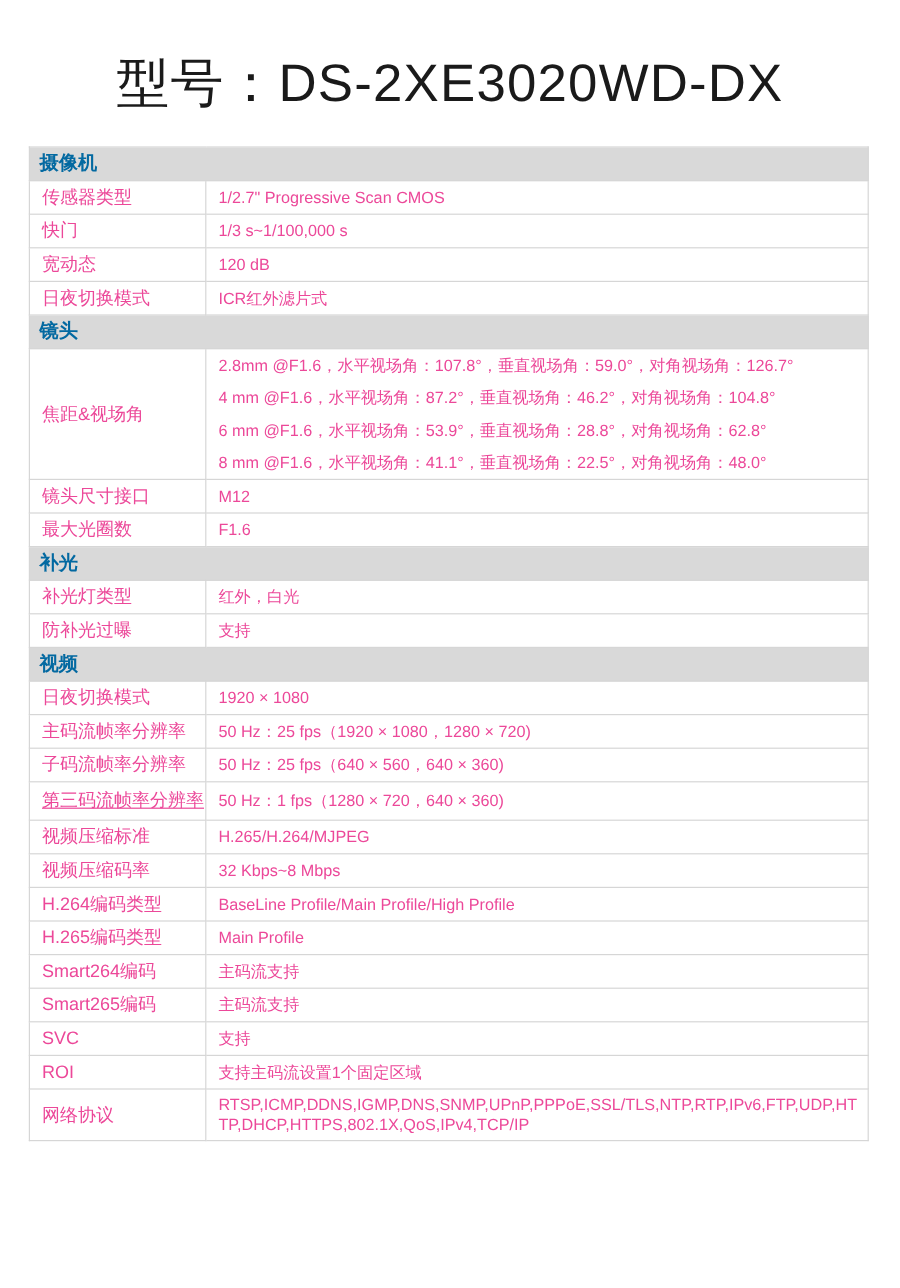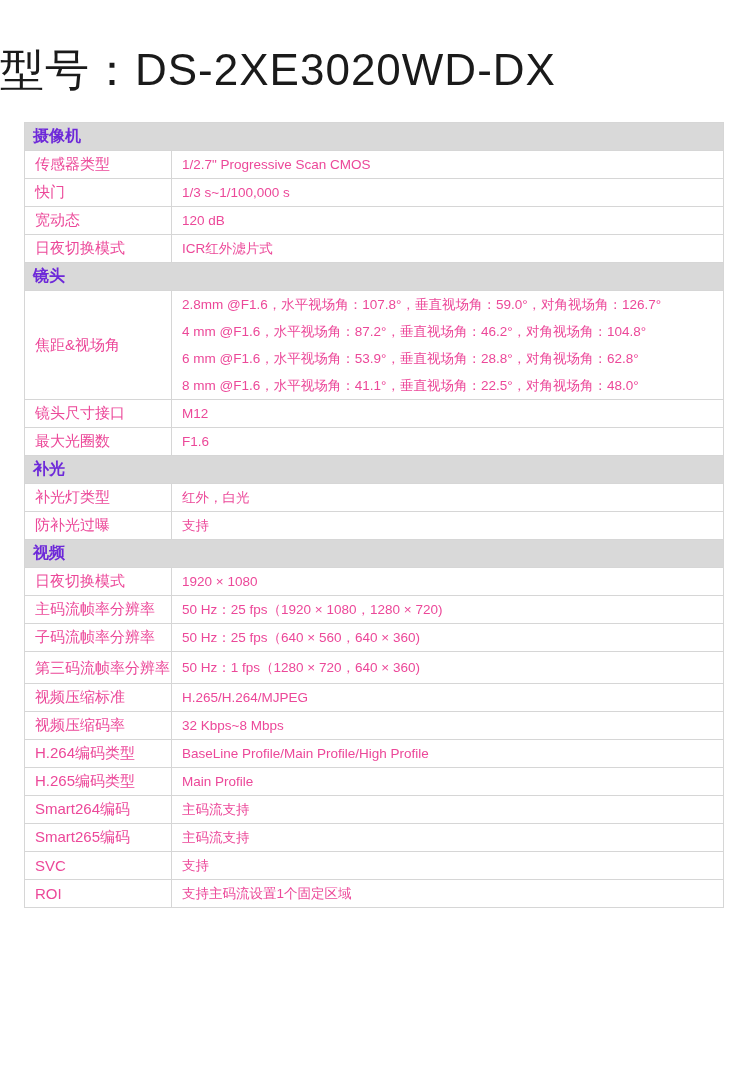--- a/index.html
+++ b/index.html
@@ -1,25 +1,25 @@
 <!DOCTYPE html>
 <html><head>
 <meta charset="utf-8">
 <style>
   html, body { margin: 0; padding: 0; background: #ffffff; }
   body { width: 750px; height: 1073px; overflow: hidden; position: relative;
          font-family: "Liberation Sans", "DejaVu Sans", sans-serif; color: #222; }
-  .title { position: absolute; top: 40px; left: 0; width: 750px; 
+  .title { position: absolute; top: 40px; left: 0; width: 750px; text-align: center;
            font-size: 44px; font-weight: normal; color: #1a1a1a; letter-spacing: 1px; line-height: 60px; }
   .spec { position: absolute; top: 122px; left: 24px; width: 700px; border-collapse: collapse;
           font-size: 14px; }
   .spec td { border: 1px solid #d6d6d6; padding: 0 0 0 10px; vertical-align: middle; color: #ec4899; }
   .spec td.k { width: 136px; font-size: 15px; }
   .spec td.v { font-size: 13.5px; }
-  .spec tr.sec td { background: #d9d9d9; font-weight: bold; font-size: 16px; height: 27px; padding-left: 8px; color: #6d28d9; }
+  .spec tr.sec td { background: #d9d9d9; font-weight: bold; font-size: 16px; height: 27px; padding-left: 8px; color: #0369a1; }
   .spec tr.r td { height: 27px; }
   .line { line-height: 27px; display: block; }
   .wrap { line-height: 17px; display: block; padding: 4px 0; }
 </style>
 </head>
 <body>
 
 <div class="title">型号：DS-2XE3020WD-DX</div>
 
 <table class="spec">
@@ -108,21 +108,21 @@
           <span class="line">50 Hz：25 fps（1920 × 1080，1280 × 720)</span>
         </td>
       </tr>
     <tr class="r">
         <td class="k">子码流帧率分辨率</td>
         <td class="v">
           <span class="line">50 Hz：25 fps（640 × 560，640 × 360)</span>
         </td>
       </tr>
     <tr class="r">
-        <td class="k" style="line-height:27px;padding-top:2px;padding-bottom:2px;">第三码流帧率分辨率</td>
+        <td class="k" style="line-height:27px;padding-top:2px;padding-bottom:2px;text-decoration:underline;">第三码流帧率分辨率</td>
         <td class="v">
           <span class="line">50 Hz：1 fps（1280 × 720，640 × 360)</span>
         </td>
       </tr>
     <tr class="r">
         <td class="k">视频压缩标准</td>
         <td class="v">
           <span class="line">H.265/H.264/MJPEG</span>
         </td>
       </tr>
@@ -162,14 +162,20 @@
           <span class="line">支持</span>
         </td>
       </tr>
     <tr class="r">
         <td class="k">ROI</td>
         <td class="v">
           <span class="line">支持主码流设置1个固定区域</span>
         </td>
       </tr>
 
+    <tr class="r">
+        <td class="k">网络协议</td>
+        <td class="v" style="word-break:break-all;padding-right:6px;">
+          <span class="wrap">RTSP,ICMP,DDNS,IGMP,DNS,SNMP,UPnP,PPPoE,SSL/TLS,NTP,RTP,IPv6,FTP,UDP,HTTP,DHCP,HTTPS,802.1X,QoS,IPv4,TCP/IP</span>
+        </td>
+      </tr>
   </tbody>
 </table>
 
 </body></html>

